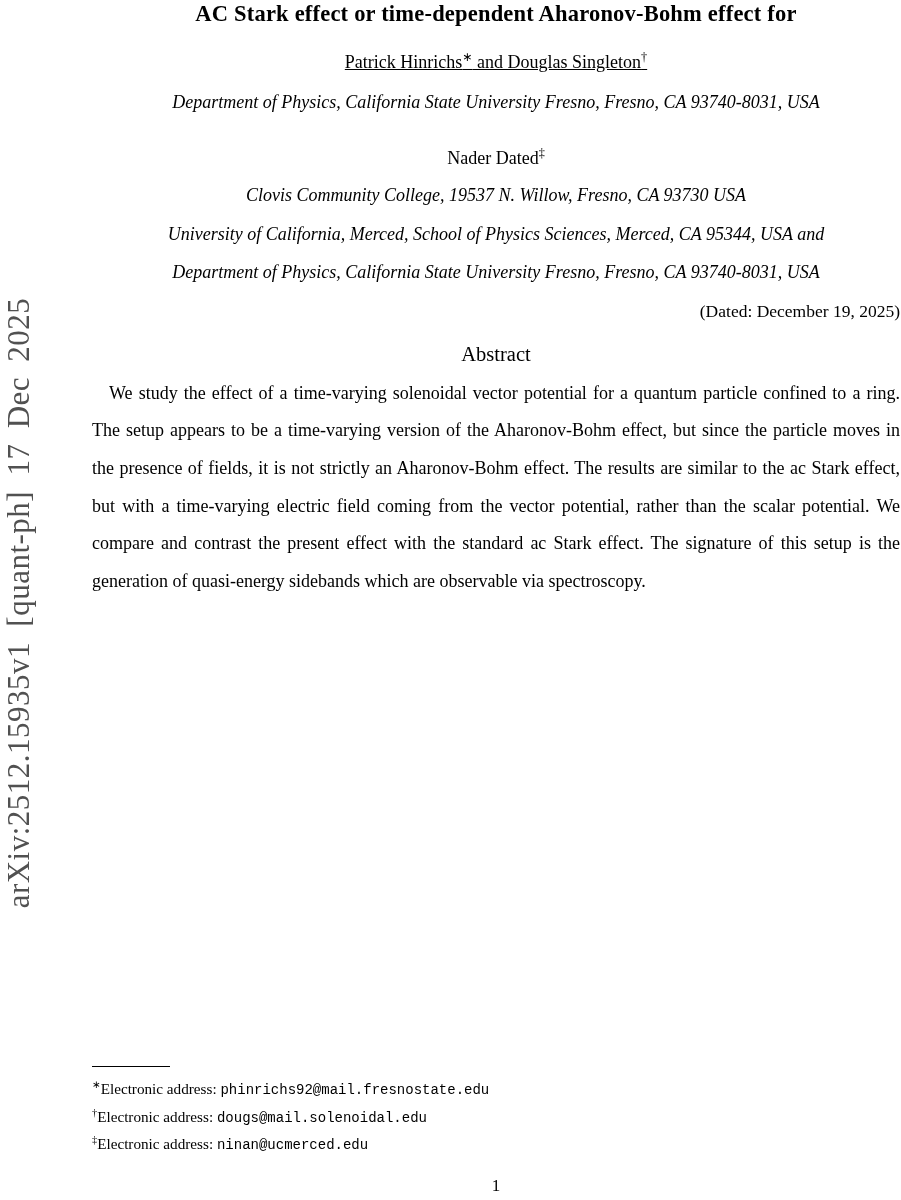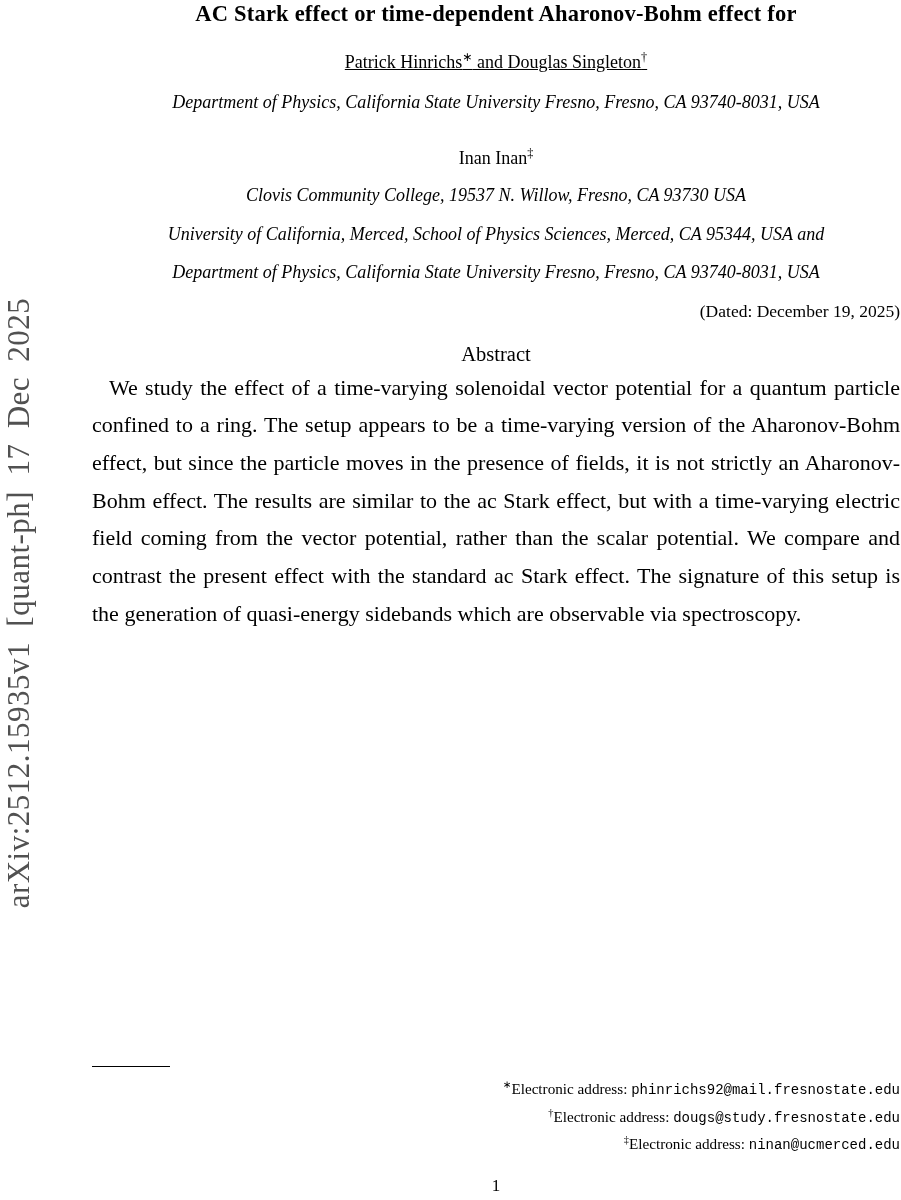--- a/index.html
+++ b/index.html
@@ -84,22 +84,22 @@
     text-align: right;
   }
 
   .abstract-heading {
     margin-top: 14px;
     font-size: 20.5px;
     line-height: 30px;
   }
 
   .abstract-text {
-    margin-top: 0;
-    font-size: 22px;
+    margin-top: 6px;
+    font-size: 18px;
     line-height: 37.7px;
     text-align: justify;
     text-indent: 17px;
   }
 
   sup {
     font-size: 68%;
     line-height: 0;
   }
 
@@ -113,21 +113,20 @@
   }
   .fn-rule {
     width: 78px;
     border-top: 1.6px solid #000;
     margin-bottom: 9px;
   }
   .footnote {
     font-size: 15.2px;
     line-height: 25.5px;
     white-space: nowrap;
-    text-align: right;
   }
   .footnote .email {
     font-family: "Liberation Mono", "DejaVu Sans Mono", monospace;
     font-size: 14px;
   }
 
   .page-number {
     position: absolute;
     left: 92px;
     top: 1176px;
@@ -144,39 +143,39 @@
 <div class="content">
 
   <div class="title">
     <div>AC Stark effect or time-dependent Aharonov-Bohm effect for</div>
   </div>
 
   <div class="authors"><span>Patrick Hinrichs</span><sup>∗</sup><span> and Douglas Singleton</span><sup>†</sup></div>
 
   <div class="affil">Department of Physics, California State University Fresno, Fresno, CA 93740-8031, USA</div>
 
-  <div class="author2"><span>Inan Inan</span><sup>‡</sup></div>
+  <div class="author2"><span>Nader Dated</span><sup>‡</sup></div>
 
   <div class="affil-block">
     <div>Clovis Community College, 19537 N. Willow, Fresno, CA 93730 USA</div>
     <div>University of California, Merced, School of Physics Sciences, Merced, CA 95344, USA and</div>
     <div>Department of Physics, California State University Fresno, Fresno, CA 93740-8031, USA</div>
   </div>
 
   <div class="dated">(Dated: December 19, 2025)</div>
 
   <div class="abstract-heading">Abstract</div>
 
   <div class="abstract-text">We study the effect of a time-varying solenoidal vector potential for a quantum particle confined to a ring. The setup appears to be a time-varying version of the Aharonov-Bohm effect, but since the particle moves in the presence of fields, it is not strictly an Aharonov-Bohm effect. The results are similar to the ac Stark effect, but with a time-varying electric field coming from the vector potential, rather than the scalar potential. We compare and contrast the present effect with the standard ac Stark effect. The signature of this setup is the generation of quasi-energy sidebands which are observable via spectroscopy.</div>
 
 </div>
 
 <div class="footnotes">
   <div class="fn-rule"></div>
 
   <div class="footnote"><sup>∗</sup><span>Electronic address: </span><span class="email">phinrichs92@mail.fresnostate.edu</span></div>
 
-  <div class="footnote"><sup>†</sup><span>Electronic address: </span><span class="email">dougs@study.fresnostate.edu</span></div>
+  <div class="footnote"><sup>†</sup><span>Electronic address: </span><span class="email">dougs@mail.solenoidal.edu</span></div>
 
   <div class="footnote"><sup>‡</sup><span>Electronic address: </span><span class="email">ninan@ucmerced.edu</span></div>
 </div>
 
 <div class="page-number">1</div>
 
 </body></html>

